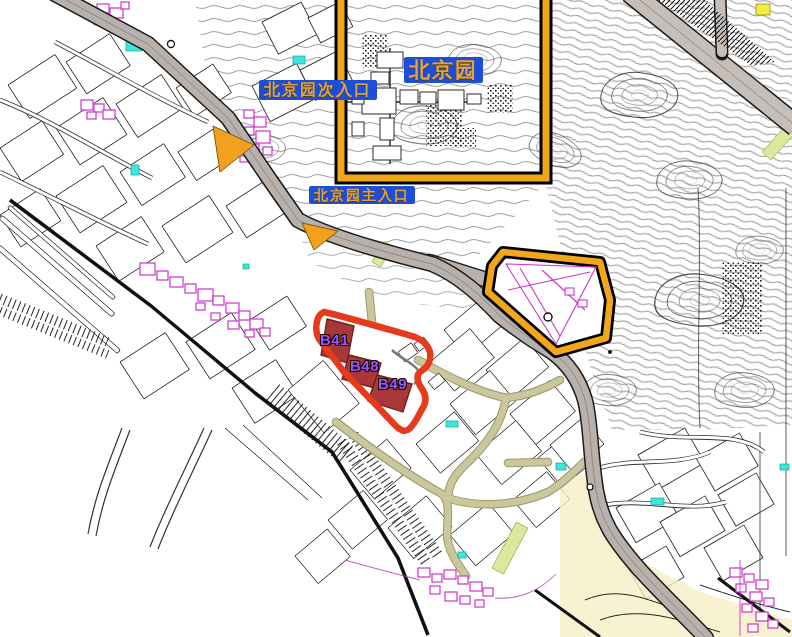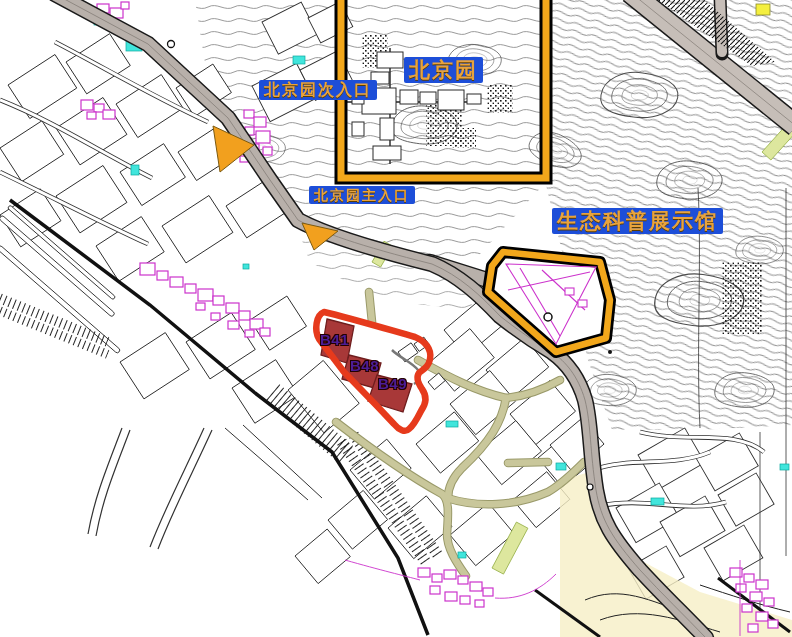--- a/index.html
+++ b/index.html
@@ -2,21 +2,21 @@
 <html><head>
 <meta charset="utf-8">
 <style>
   html,body{margin:0;padding:0;background:#ffffff;}
   .stage{position:relative;width:792px;height:637px;overflow:hidden;background:#fff;
          font-family:"Liberation Sans","DejaVu Sans",sans-serif;}
   .stage svg{position:absolute;left:0;top:0;}
   .map-label{position:absolute;background:#1d4ed8;color:#E8A33D;font-weight:bold;
              padding:1px 5px;line-height:1.15;white-space:nowrap;letter-spacing:2px;
              border-radius:2px;text-shadow:0 1px 0 #5a3c00;}
-  .bldg-label{position:absolute;color:#4c1d95;font-weight:bold;font-size:15px;
+  .bldg-label{position:absolute;color:#8b5cf6;font-weight:bold;font-size:15px;
               text-shadow:-1px -1px 0 #200,1px -1px 0 #200,-1px 1px 0 #200,1px 1px 0 #200;
               letter-spacing:0.5px;}
 </style>
 </head>
 <body>
 
 <div class="stage">
 <svg width="792" height="637" viewBox="0 0 792 637">
   <defs>
     <pattern id="contour1" width="52" height="26" patternUnits="userSpaceOnUse">
@@ -340,18 +340,17 @@
 
   <g fill="#F2A01E" stroke="#7c5a10" stroke-width="1">
     <polygon points="213,126 254,145 220,172"></polygon>
     <polygon points="302,223 338,231 314,250"></polygon>
   </g>
 </svg>
 
 <div class="map-label" style="left:212px;top:80px;font-size:16px;margin-left:47px;">北京园次入口</div>
 <div class="map-label" style="left:404px;top:57px;font-size:21px;">北京园</div>
 <div class="map-label" style="left:309px;top:186px;font-size:14px;">北京园主入口</div>
-<div class="map-label" style="left:552px;top:208px;font-size:21px;">生态科普展示馆</div>
 
 <div class="bldg-label" style="left:320px;top:331px;">B41</div>
 <div class="bldg-label" style="left:350px;top:357px;">B48</div>
 <div class="bldg-label" style="left:378px;top:375px;">B49</div>
 </div>
 
 </body></html>

